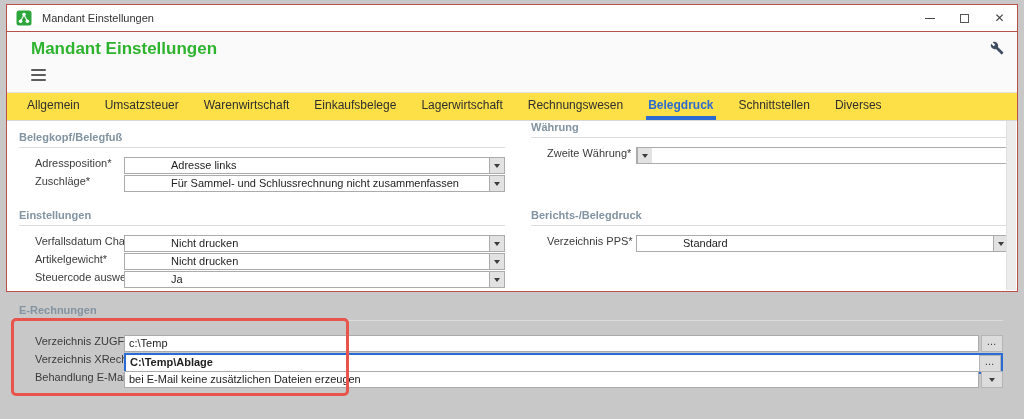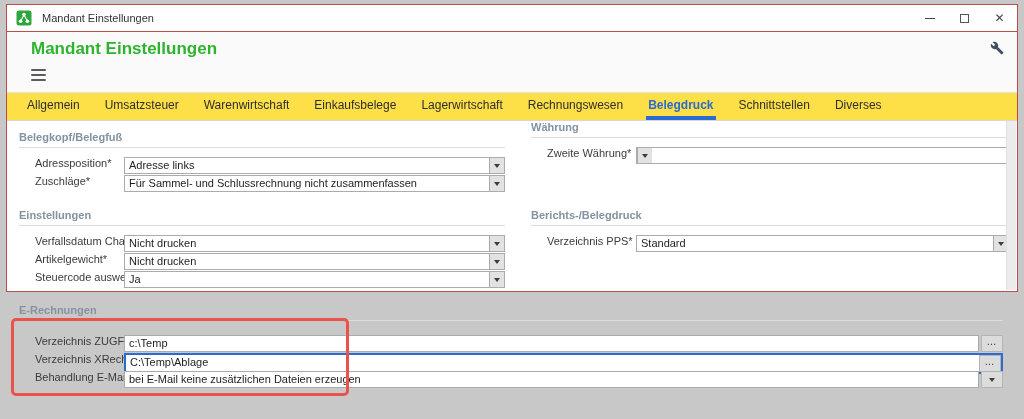--- a/index.html
+++ b/index.html
@@ -57,40 +57,40 @@
   .sec-title{font-size:11px;font-weight:bold;color:#8293a1;margin:0;}
   .sec-line{border-bottom:1px solid #dcdcdc;margin:4px 0 9px 0;}
   .sec-line.gap-lg{margin-bottom:14px;}
   .row{display:flex;align-items:flex-start;margin-bottom:1px;height:17px;}
   .row label{width:105px;flex:0 0 auto;font-size:11px;color:#3b3b3b;padding-left:16px;box-sizing:border-box;white-space:nowrap;}
   
   .combo{
     flex:1;height:17px;display:flex;align-items:stretch;
     border:1px solid #ababab;background:#fff;box-sizing:border-box;cursor:pointer;
   }
-  .combo .val{flex:1;font-size:11px;color:#1e1e1e;padding:1px 4px 0 4px;white-space:nowrap;overflow:hidden;}
+  .combo .val{flex:1;font-size:11px;color:#1e1e1e;padding:1px 4px 0 4px;white-space:nowrap;overflow:hidden;margin-left:42px;}
   .dd-btn{
     width:14px;background:#e2e2e2;border-left:1px solid #ababab;
     display:flex;align-items:center;justify-content:center;flex:0 0 auto;cursor:pointer;
   }
   .arr{width:0;height:0;border-left:3.5px solid transparent;border-right:3.5px solid transparent;border-top:4px solid #3c3c3c;}
   
   .fieldwrap{flex:1;display:flex;align-items:stretch;height:17px;}
   .fieldwrap .textbox{
     flex:1;border:1px solid #ababab;background:#fff;box-sizing:border-box;
     font-size:11px;color:#1e1e1e;padding:1px 4px 0 4px;white-space:nowrap;overflow:hidden;
   }
   .side-btn{
     width:22px;margin-left:2px;background:#dcdcdc;border:1px solid #b5b5b5;
     display:flex;align-items:center;justify-content:center;flex:0 0 auto;
     box-sizing:border-box;cursor:pointer;
   }
   .side-btn .dots{font-size:10px;color:#333;line-height:1;margin-top:-4px;letter-spacing:1px;}
   .fieldwrap.focused{border:2px solid #2a6cd4;height:21px;box-sizing:border-box;}
-  .fieldwrap.focused .textbox{border:none;}
+  .fieldwrap.focused .textbox{border:none;font-weight:bold;}
   .fieldwrap.focused .side-btn{margin-left:0;}
   
   .annotation{
     position:absolute;left:4px;top:313px;width:338px;height:78px;
     border:3px solid #e8544b;border-radius:5px;box-sizing:border-box;
     pointer-events:none;z-index:6;
   }
   
   .scrollbar{
     position:absolute;right:1px;top:116px;bottom:1px;width:9px;

